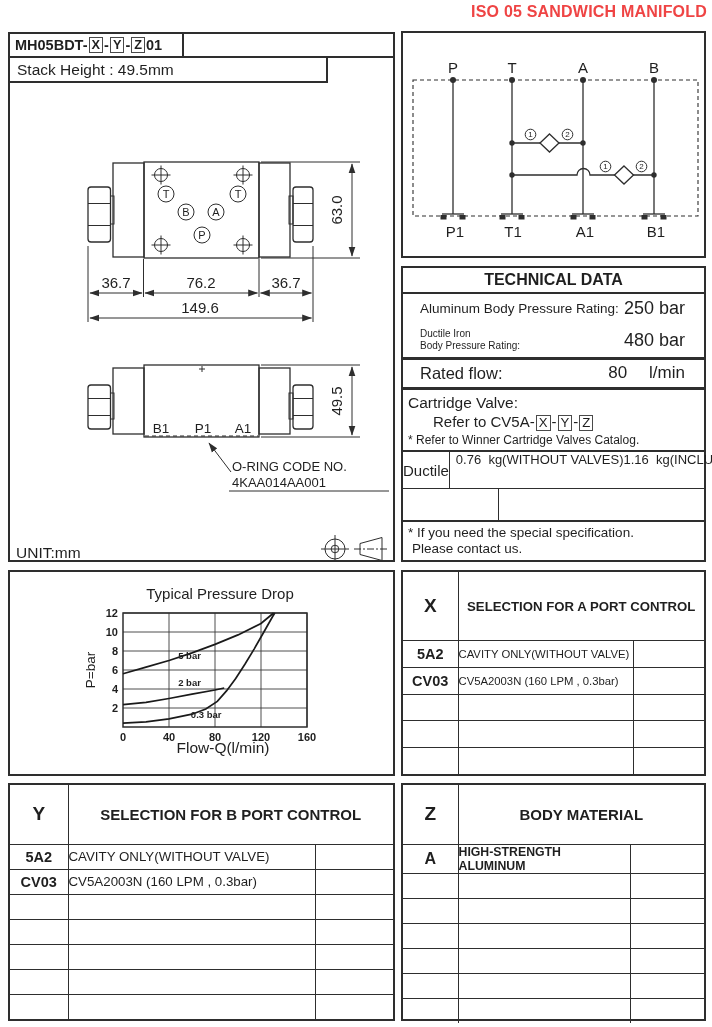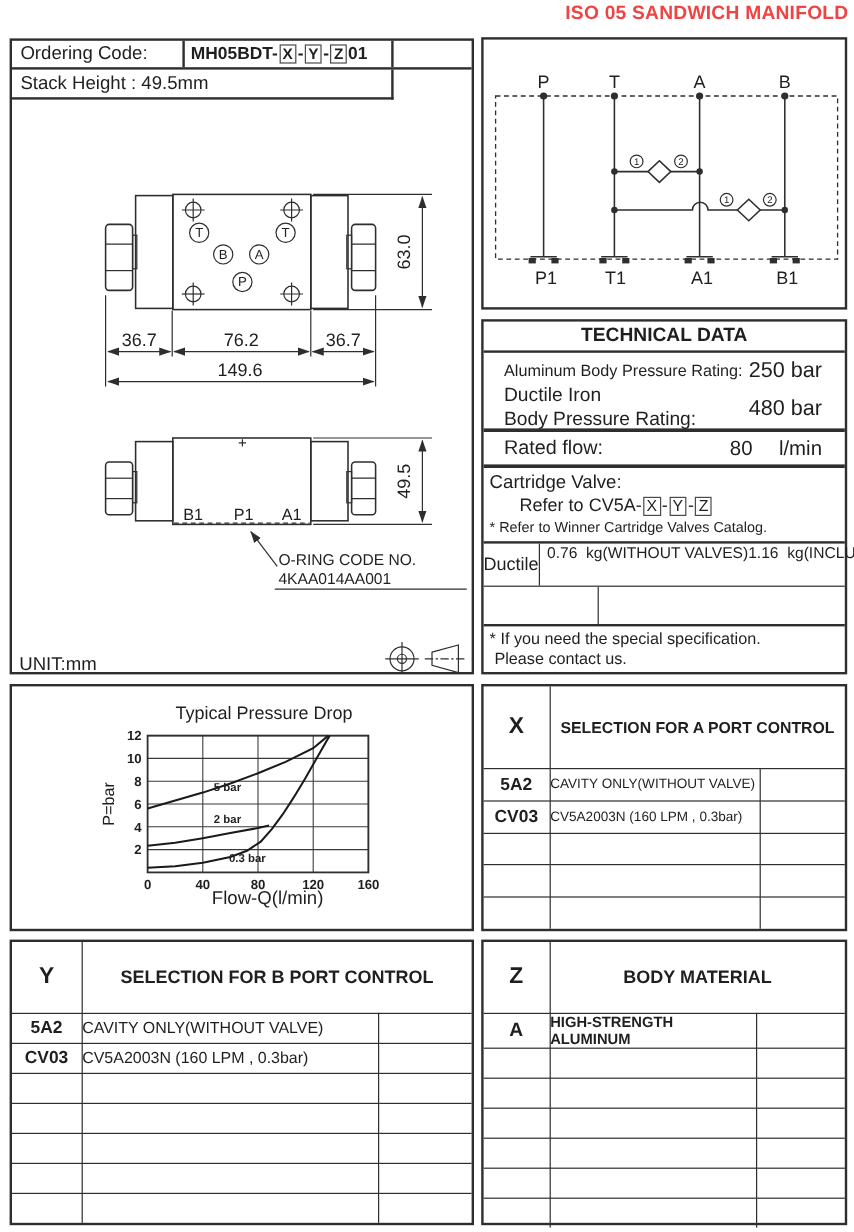--- a/index.html
+++ b/index.html
@@ -39,21 +39,21 @@
   .schematic-panel{left:401px;top:31px;width:305px;height:227px}
 
   
   .tech-panel{left:401px;top:266px;width:305px;height:296px;display:flex;flex-direction:column}
   .td-title{height:27px;border-bottom:2px solid #2e2e2e;font-weight:bold;font-size:16px;display:flex;align-items:center;justify-content:center}
   .td-row{display:flex;justify-content:space-between;align-items:center;padding:0 17px}
   .td-r1{height:30px}
   .td-r2{height:37px;border-bottom:3px solid #2e2e2e}
   .td-r3{height:31px;border-bottom:3px solid #2e2e2e}
   .td-label{font-size:13.5px}
-  .td-label2{font-size:16px;line-height:1.25}
+  .td-label2{font-size:10px;line-height:1.25}
   .td-value{font-size:18px;padding-right:2px}
   .rf-label{font-size:16.5px}
   .rf-group{display:flex;gap:22px;font-size:17px;padding-right:2px}
   .td-cart{padding:4px 5px 0 5px;height:62px}
   .cart1{font-size:15.5px}
   .cart2{font-size:15px;padding-left:25px;margin-top:1px}
   .cart3{font-size:12px;margin-top:2px}
   .td-weight{border-top:2px solid #2e2e2e;border-bottom:2px solid #2e2e2e;height:73px;display:flex;flex-direction:column}
   .w-row{display:flex;flex:1}
   .w-row1{border-bottom:1.4px solid #2e2e2e;flex:1.15}
@@ -232,21 +232,20 @@
           <line class="thin" x1="0" y1="-14" x2="0" y2="14"></line>
       </g>
       <g>
         <path class="thin" d="M360 543.5 L382 537.5 L382 560.5 L360 554.5 Z"></path>
         <line class="dashdot" x1="354" y1="549" x2="388" y2="549"></line>
       </g>
     </svg>
 
     <div class="ordering">
       <div class="ord-row1">
-        <div class="ord-cell-label">Ordering Code:</div>
         <div class="ord-cell-code">
             <span>MH05BDT-</span>
             <span class="boxl">X</span>
             <span>-</span>
             <span class="boxl">Y</span>
             <span>-</span>
             <span class="boxl">Z</span>
             <span>01</span>
           </div>
       </div>

